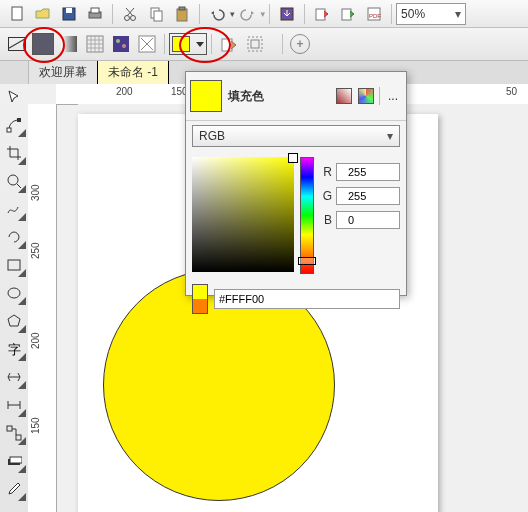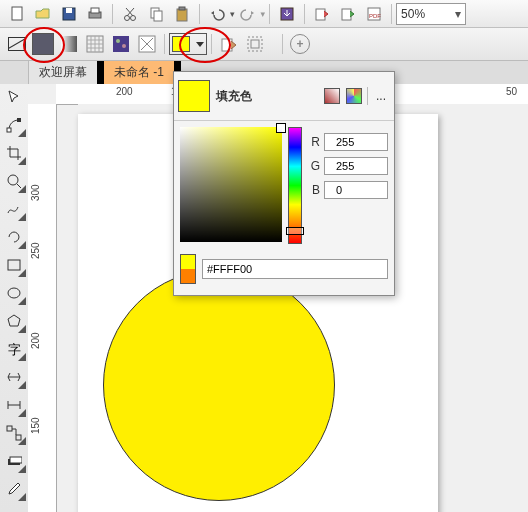--- a/index.html
+++ b/index.html
@@ -12,34 +12,34 @@
 .nofill-btn{width:24px;height:24px;position:relative;border:1px solid transparent;display:flex;align-items:center;justify-content:center}
 .nofill-rect{width:16px;height:12px;border:1px solid #333;position:relative}
 .nofill-rect::after{content:"";position:absolute;left:-2px;top:5px;width:20px;height:1px;background:#333;transform:rotate(-30deg)}
 .circled{position:absolute;border:2px solid #d00;border-radius:50%;pointer-events:none}
 .swatch{width:20px;height:20px;border:1px solid #555;margin:0 2px}
 .swatch-split{width:20px;height:20px;border:1px solid #555;display:flex;align-items:center;padding-left:2px;position:relative}
 .swatch-split .tri{position:absolute;right:2px;top:8px;width:0;height:0;border-left:4px solid transparent;border-right:4px solid transparent;border-top:5px solid #333}
 .tiny-swatch{width:14px;height:14px;display:inline-block;margin:0 1px;border:1px solid #555}
 .add-circle{width:18px;height:18px;border:1.5px solid #888;border-radius:50%;display:flex;align-items:center;justify-content:center;color:#888;font-weight:bold}
 .tabbar{display:flex;height:24px;background:#ddd;border-bottom:1px solid #aaa}
-.tab{padding:3px 10px;border-right:7px solid #000000;background:#e5e5e5;cursor:pointer}
-.tab.active{background:#fdba74}
+.tab{padding:3px 10px;border-right:1px solid #000000;background:#e5e5e5;cursor:pointer}
+.tab.active{background:#fef9c3}
 .workspace{position:absolute;left:28px;top:84px;right:0;bottom:0;background:#f0f0f0}
 .left-tools{position:absolute;left:0;top:84px;width:28px;bottom:0;background:linear-gradient(#f0f0f0,#e4e4e4);border-right:1px solid #bbb;display:flex;flex-direction:column;align-items:center;padding-top:2px;gap:6px}
 .ltool{width:22px;height:22px;display:flex;align-items:center;justify-content:center;position:relative;cursor:pointer}
 .ltool .fly{position:absolute;right:-1px;bottom:-1px;width:0;height:0;border-left:4px solid transparent;border-top:4px solid transparent;border-bottom:4px solid #555;border-right:4px solid #555}
 .hruler{position:absolute;left:28px;top:0;right:0;height:20px;background:#fff;border-bottom:1px solid #aaa}
 .hruler .lbl{position:absolute;top:2px;font-size:10px;color:#444}
 .vruler{position:absolute;left:0;top:20px;width:28px;bottom:0;background:#fff;border-right:1px solid #aaa}
 .vruler .lbl{position:absolute;left:2px;font-size:10px;color:#444;transform:rotate(-90deg);transform-origin:left top}
 .canvas-area{position:absolute;left:50px;top:20px;right:0;bottom:0;background:#f0f0f0}
 .page{position:absolute;left:0;top:10px;width:360px;height:470px;background:#fff;box-shadow:2px 2px 6px rgba(0,0,0,.3)}
 .yellow-circle{position:absolute;left:25px;top:155px;width:230px;height:230px;border-radius:50%;background:#ffef00;border:1px solid #333}
-.popup{position:absolute;left:173px;top:71px;width:220px;height:223px;background:#f4f4f4;border:1px solid #888;box-shadow:2px 2px 8px rgba(0,0,0,.3);z-index:50}
+.popup{position:absolute;left:185px;top:71px;width:220px;height:223px;background:#f4f4f4;border:1px solid #888;box-shadow:2px 2px 8px rgba(0,0,0,.3);z-index:50}
 .popup-head{height:40px;display:flex;align-items:center;padding:4px;gap:6px;border-bottom:1px solid #ccc}
 .head-sw{width:30px;height:30px;background:#ffff00;border:1px solid #555}
 .head-txt{flex:1;line-height:14px}
 .head-txt .tt{font-weight:bold}
 .mini-icons{display:flex;gap:4px;align-items:center}
 .mode-combo{margin:4px 6px;height:20px;border:1px solid #888;background:linear-gradient(#fff,#e8e8e8);display:flex;align-items:center;padding:0 6px;justify-content:space-between}
 .mode-combo::after{content:"▾";color:#555}
 .pick-area{display:flex;padding:6px;gap:6px}
 .sv-box{width:120px;height:115px;position:relative;background:linear-gradient(to right,#fff,#ffff00)}
 .sv-box::after{content:"";position:absolute;inset:0;background:linear-gradient(to top,#000,transparent)}
@@ -338,20 +338,23 @@
     <div class="head-txt">
       <div class="tt">填充色</div>
     </div>
     <div class="mini-icons">
       <span class="tiny-swatch" style="background:linear-gradient(45deg,#a33,#fff)"></span>
       <span class="tiny-swatch" style="background:conic-gradient(#f55,#5f5,#55f,#ff5)"></span>
       <span style="width:1px;height:18px;background:#bbb"></span>
       <span style="padding:0 4px;cursor:pointer">...</span>
     </div>
   </div>
+  <div class="mode-combo">
+      <span>RGB</span>
+    </div>
   <div class="pick-area">
     <div class="sv-box">
         <div class="ind"></div>
       </div>
     <div class="hue-bar">
         <div class="hi"></div>
       </div>
     <div class="rgb-fields">
       <div class="frow">
           <label>R</label>

